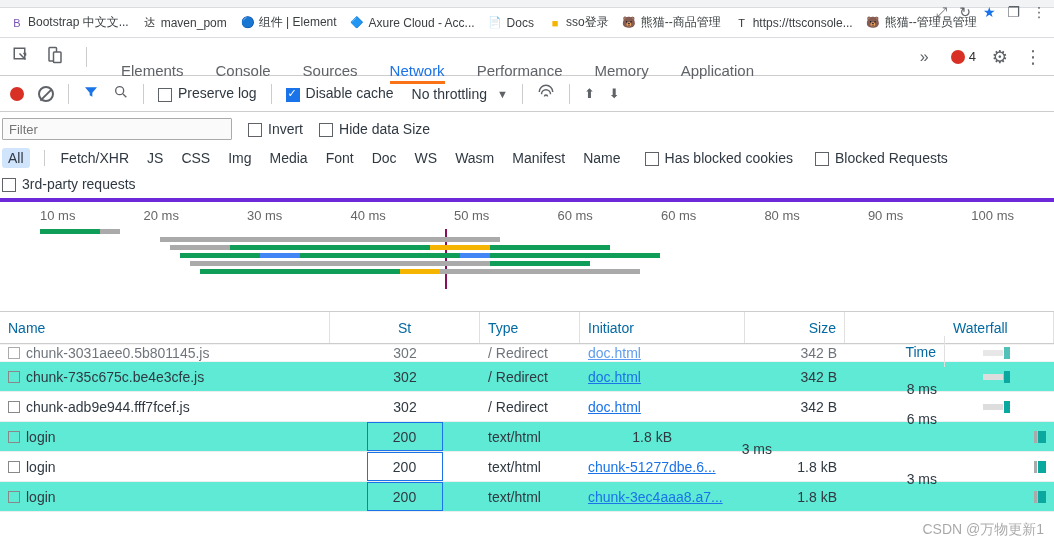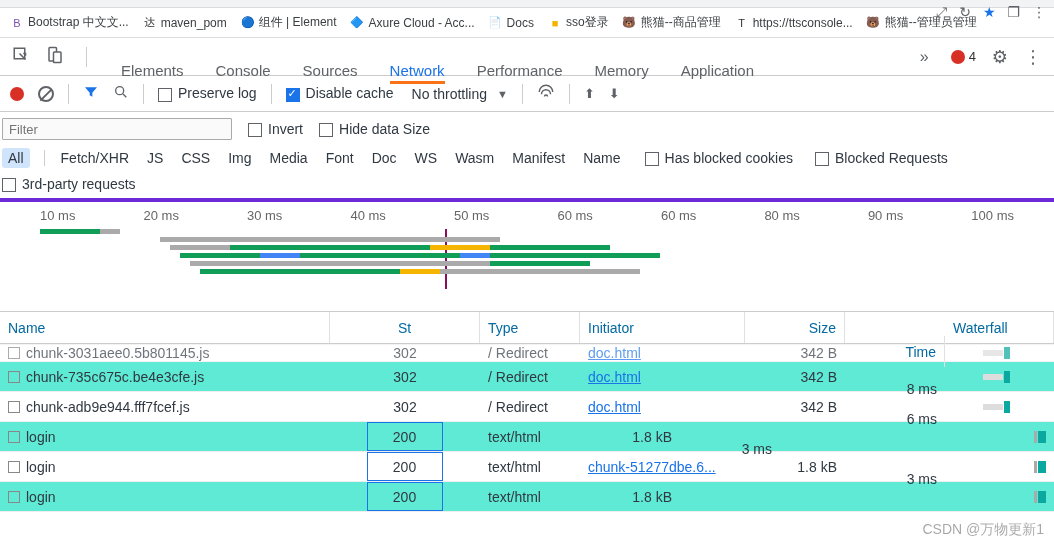--- a/index.html
+++ b/index.html
@@ -377,20 +377,23 @@
       </div>
       <div class="trow even">
     <div class="col-name">
           <span class="file-cb"></span>
           <span>login</span>
         </div>
     <div class="col-st" style="padding:0;justify-content:center;">
           <div class="status-box">200</div>
         </div>
     <div class="col-type">text/html</div>
+    <div class="col-init">
+          <span class="link">chunk-3ec4aaa8.a7...</span>
+        </div>
     <div class="col-size">1.8 kB</div>
     <div class="col-time"></div>
     <div class="col-wf">
           <div class="wf-bar" style="margin-left:auto;">
             <span class="wf-seg" style="width:3px;background:#aaa"></span>
             <span class="wf-seg" style="width:8px;background:#0aa89e"></span>
           </div>
         </div>
       </div>
     </div>

